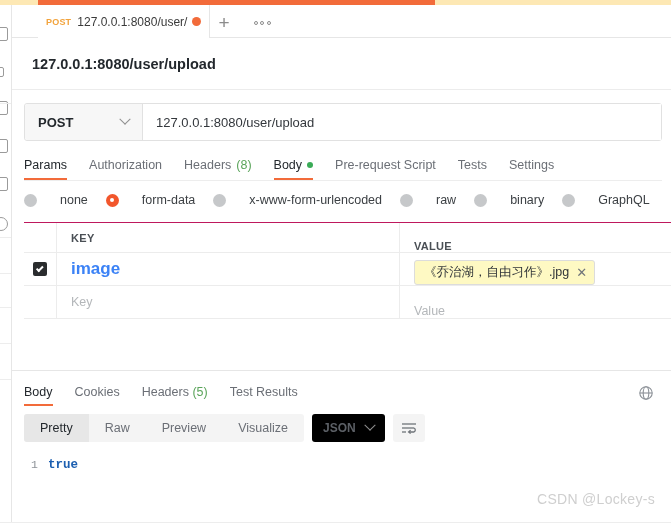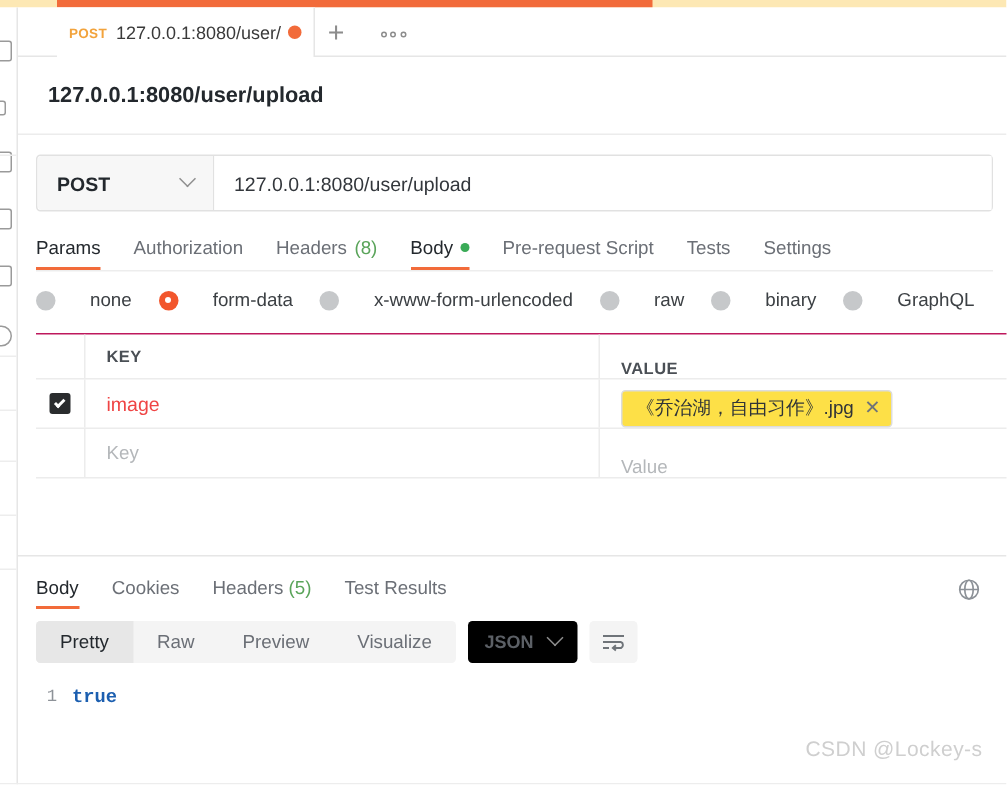--- a/index.html
+++ b/index.html
@@ -147,34 +147,34 @@
   .c-check {
     width: 33px; border-right: 1px solid #ececec;
     display: flex; align-items: center; justify-content: center;
   }
   .c-key {
     width: 343px; border-right: 1px solid #ececec;
     display: flex; align-items: center; padding-left: 14px;
   }
   .c-val { flex: 1; display: flex; align-items: flex-end; padding-left: 14px; }
   .th { font-size: 11px; font-weight: bold; color: #4a4f55; letter-spacing: .3px; }
-  .cell-text { font-size: 13px; color: #ef4444; }
+  .cell-text { font-size: 17px; color: #3b82f6; font-weight: bold; }
   .cell-ph { font-size: 12.5px; color: #b4b7ba; }
 
   .checkbox {
     width: 14px; height: 14px; border-radius: 2px; background: #2a2c2e;
     display: flex; align-items: center; justify-content: center; cursor: pointer;
   }
   .checkbox .tick {
     width: 7px; height: 4px; border-left: 2px solid #fff; border-bottom: 2px solid #fff;
     transform: rotate(-45deg) translate(0px,-1px);
   }
   .file-chip {
     display: inline-flex; align-items: center; gap: 7px;
-    border: 1px solid #dcdcdc; border-radius: 3px; background: #fde047;
+    border: 1px solid #dcdcdc; border-radius: 3px; background: #fef9c3;
     padding: 3px 7px 3px 9px; cursor: pointer;
   }
   .file-chip .fname { font-size: 12.5px; color: #303438; white-space: nowrap; }
   .chip-x {
     font-size: 13px; color: #6f7479; line-height: 1; cursor: pointer;
     font-family: "DejaVu Sans", sans-serif;
   }
 
   
   .resp-div {

